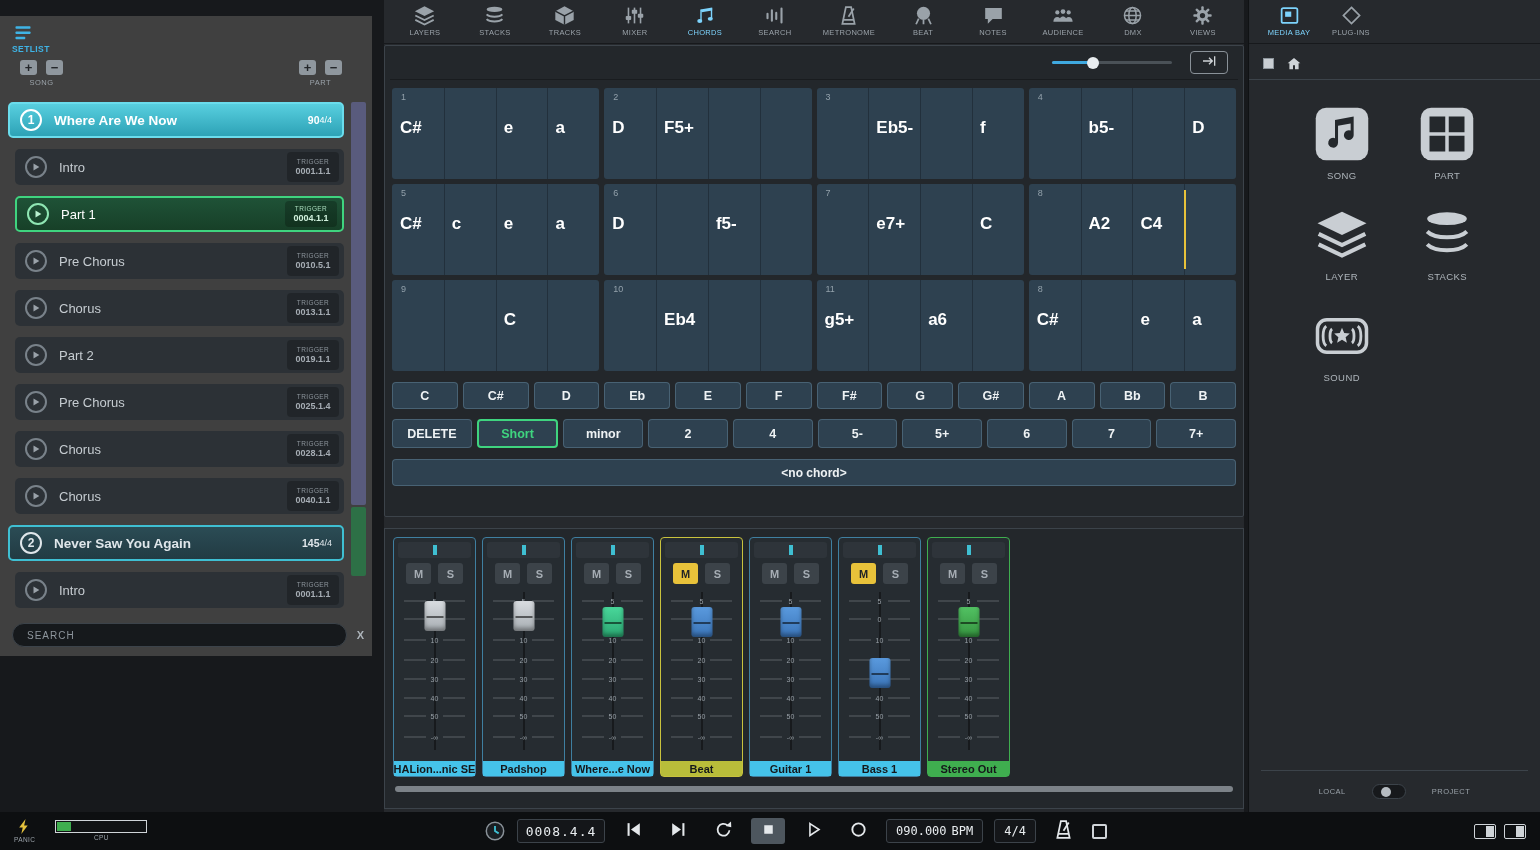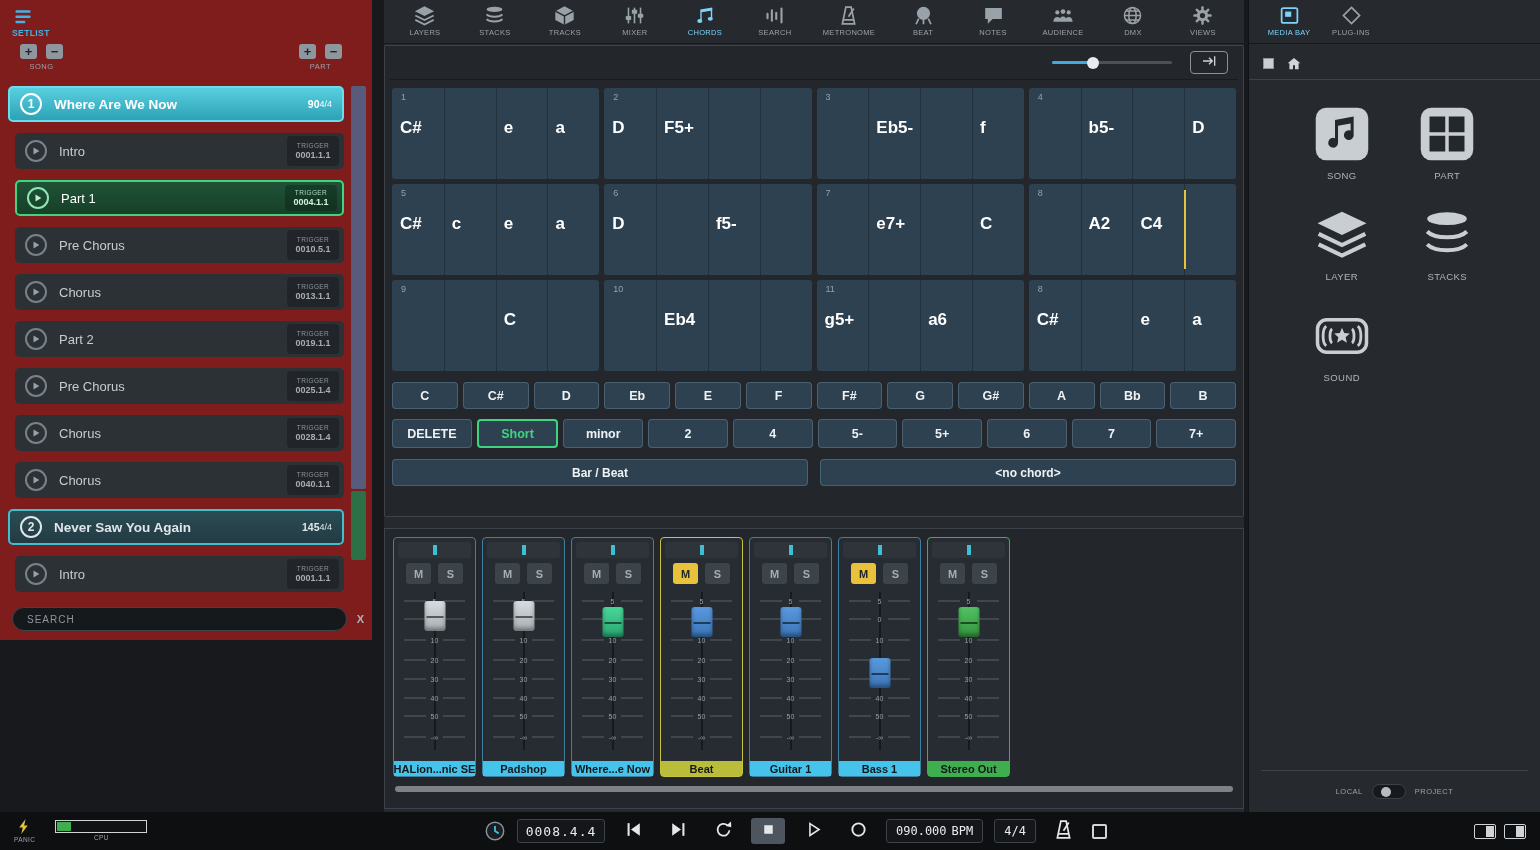--- a/index.html
+++ b/index.html
@@ -1,21 +1,21 @@
 <!DOCTYPE html>
 <html><head>
 <meta charset="utf-8">
 <style>
 *{box-sizing:border-box;margin:0;padding:0}
 html,body{width:1540px;height:850px}
 body{background:#17191c;font-family:"Liberation Sans",sans-serif;color:#cfd4d8;position:relative;overflow:hidden}
 button{font-family:inherit;background:none;border:none;color:inherit;cursor:pointer}
 .icon{display:inline-flex;align-items:center;justify-content:center;color:inherit}
 
-.setlist-panel{position:absolute;left:0;top:0;width:372px;height:640px;background:#7f1d1d}
+.setlist-panel{position:absolute;left:0;top:16px;width:372px;height:640px;background:#404040}
 .center-panel{position:absolute;left:384px;top:0;width:860px;height:812px;background:#26292d}
 .right-panel{position:absolute;left:1248px;top:0;width:292px;height:812px;background:#26292d;border-left:1px solid #101214}
 .transport{position:absolute;left:0;top:812px;width:1540px;height:38px;background:#0d0f11;display:flex;align-items:center;padding:0 14px}
 
 .sl-header{padding:8px 12px 0}
 .sl-title{display:flex;flex-direction:column;align-items:flex-start;color:#3fb4e6}
 .sl-title .icon{height:18px}
 .sl-title-label{font-size:8.5px;font-weight:bold;letter-spacing:.4px;margin-top:2px}
 .pm-rows{display:flex;justify-content:space-between;margin-top:6px;padding:0 18px 0 8px}
 .pm-group{display:flex;flex-direction:column;align-items:center}
@@ -101,21 +101,21 @@
 .strip-label.olive{background:#b9bd3a}
 .strip-label.green{background:#3fae4f}
 .mixer-scrollbar{margin:9px 2px 0;height:6px;background:#7c8288;border-radius:3px}
 
 .right-tabs{height:44px;display:flex;gap:18px;padding:5px 0 0 18px;align-items:flex-start;border-bottom:1px solid #17191c}
 .media-head{height:32px;margin-top:4px;display:flex;align-items:center;gap:12px;padding:0 14px;border-bottom:1px solid #3c434a}
 .checkbox{width:11px;height:11px;background:#c9ced3;border:1px solid #8d959c}
 .media-grid{display:grid;grid-template-columns:1fr 1fr;row-gap:26px;padding:26px 40px;justify-items:center}
 .tile{display:flex;flex-direction:column;align-items:center;gap:8px}
 .tile-label{font-size:9.5px;color:#aeb5bb;letter-spacing:.4px}
-.right-footer{position:absolute;bottom:0;left:12px;right:12px;height:42px;border-top:1px solid #3c434a;display:flex;align-items:center;justify-content:center;gap:9px}
+.right-footer{position:absolute;bottom:0;left:12px;right:12px;height:42px;border-top:1px solid #3c434a;display:flex;align-items:center;justify-content:center;gap:26px}
 .lp-label{font-size:7.5px;color:#9aa2a9;letter-spacing:.5px}
 .toggle{width:34px;height:15px;background:#17191c;border:1px solid #3c434a;border-radius:8px;position:relative}
 .knob{position:absolute;left:8px;top:2px;width:10px;height:10px;background:#b6bcc2;border-radius:50%}
 
 .t-left{display:flex;align-items:center;gap:20px;width:350px}
 .panic,.cpu{display:flex;flex-direction:column;align-items:center;line-height:1}
 .tiny{font-size:6.5px;color:#9aa2a9;margin-top:2px;letter-spacing:.4px}
 .cpu-bar{width:92px;height:13px;border:1px solid #cfd4d8;background:#101214;position:relative}
 .cpu-bar i{position:absolute;left:1px;top:1px;bottom:1px;width:14px;background:#3fae4f}
 .t-center{display:flex;align-items:center;gap:11px;margin-left:120px}
@@ -592,21 +592,20 @@
         <button class="mod-btn">minor</button>
         <button class="mod-btn">2</button>
         <button class="mod-btn">4</button>
         <button class="mod-btn">5-</button>
         <button class="mod-btn">5+</button>
         <button class="mod-btn">6</button>
         <button class="mod-btn">7</button>
         <button class="mod-btn">7+</button>
       </div>
     <div class="wide-row">
-      <button class="wide-btn">Bar / Beat</button>
       <button class="wide-btn">&lt;no chord&gt;</button>
     </div>
   </section>
 
   <section class="mixer-panel">
     <div class="mixer-strips">
         <div class="strip">
           <div class="led-box">
             <i class="led"></i>
           </div>

